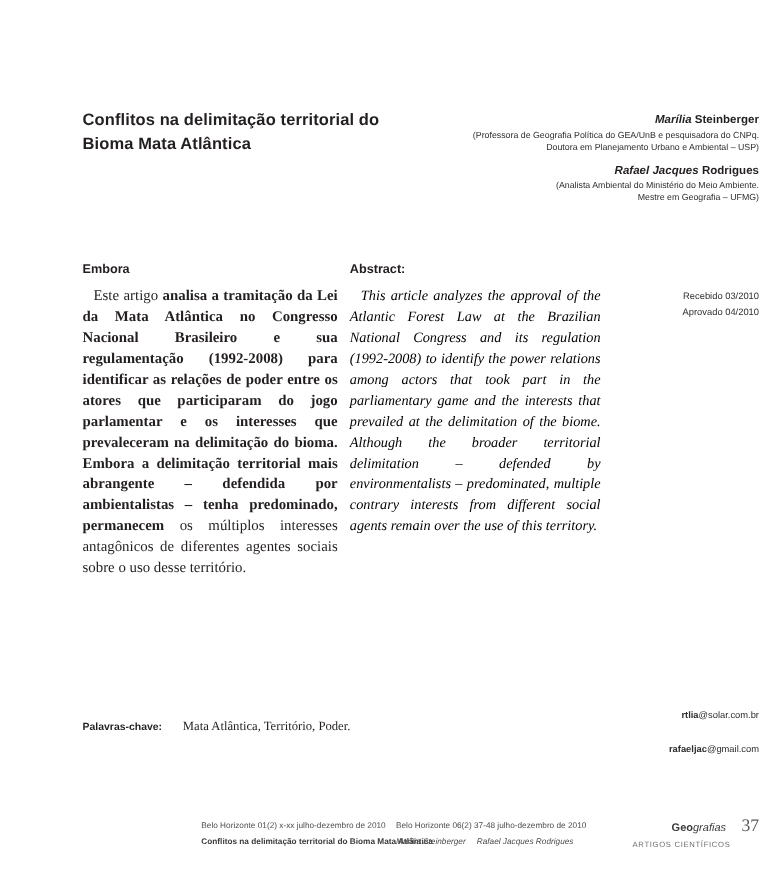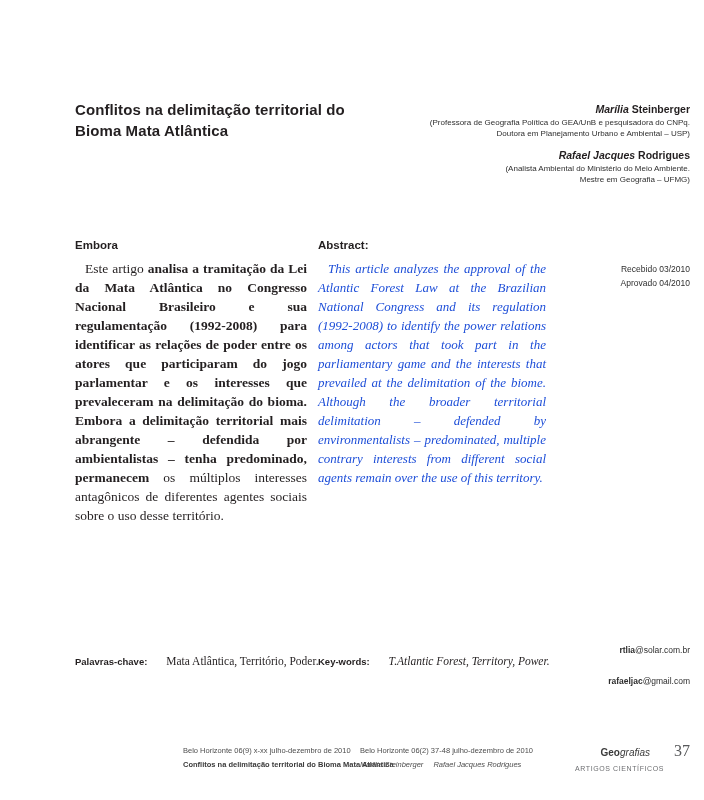--- a/index.html
+++ b/index.html
@@ -27,21 +27,21 @@
   .resumo-body {
     font-family:"Liberation Serif", serif; font-size:13.5px; line-height:19px;
     text-align:justify; text-indent:10px; color:#231f20;
   }
   .resumo-body .b { font-weight:bold; }
 
   
   .abstract { position:absolute; left:318px; top:239px; width:228px; }
   .abstract-body {
     font-family:"Liberation Serif", serif; font-style:italic; font-size:13px; line-height:19px;
-    text-align:justify; text-indent:10px; color:#1d4ed8;
+    text-align:justify; text-indent:10px; color:#000000;
   }
 
   
   .dates { position:absolute; right:14px; top:262px; text-align:right; font-size:8.5px; line-height:14px; color:#2e2e2e; }
 
   
   .keywords-pt { position:absolute; left:75px; top:651px; white-space:nowrap; }
   .keywords-en { position:absolute; left:318px; top:651px; white-space:nowrap; }
   .kw-label { font-size:9.5px; font-weight:bold; color:#231f20; }
   .kw-value { font-family:"Liberation Serif", serif; font-size:11.5px; color:#231f20;margin-left:16px; }
@@ -54,21 +54,21 @@
   .email .u { font-weight:bold; }
 
   
   .footer-col { position:absolute; top:744px; font-size:7.5px; line-height:14px; color:#4d4d4d; white-space:nowrap; }
   .footer-left  { left:183px; }
   .footer-mid   { left:360px; width:150px; text-align:center; }
   .footer-right { left:575px; width:115px; }
   .footer-left .l2 { font-weight:bold; color:#3a3a3a; }
   .footer-mid .l2 span { font-style:italic; }
   .footer-mid .l2 .sep { display:inline-block; width:10px; }
-  .journal-row { display:flex; justify-content:flex-end; align-items:baseline; gap:24px; }
+  .journal-row { display:flex; justify-content:flex-end; align-items:baseline; gap:14px; }
   .journal-name { font-size:10px; color:#3a3a3a; }
   .journal-name .geo { font-weight:bold; }
   .journal-name .rest { font-style:italic; }
   .journal-page { font-family:"Liberation Serif", serif; font-size:16px; color:#58595b; }
   .journal-section { font-size:7px; letter-spacing:0.6px; color:#6d6e71; text-align:left; margin-top:2px; }
 </style>
 </head>
 <body>
 
 <div class="page">
@@ -113,33 +113,30 @@
 
   <div class="dates">
     <div>Recebido 03/2010</div>
     <div>Aprovado 04/2010</div>
   </div>
 
   <div class="keywords-pt">
     <span class="kw-label">Palavras-chave:</span><span class="kw-value"> Mata Atlântica, Território, Poder.</span>
   </div>
 
-  <div class="keywords-en">
-    <span class="kw-label">Key-words:</span><span class="kw-value it"> T.Atlantic Forest, Territory, Power.</span>
-  </div>
 
   <div class="email email-1">
     <span class="u">rtlia</span><span>@solar.com.br</span>
   </div>
   <div class="email email-2">
     <span class="u">rafaeljac</span><span>@gmail.com</span>
   </div>
 
   <div class="footer-col footer-left">
-    <div class="l1">Belo Horizonte 06(9) x-xx julho-dezembro de 2010</div>
+    <div class="l1">Belo Horizonte 01(2) x-xx julho-dezembro de 2010</div>
     <div class="l2">Conflitos na delimitação territorial do Bioma Mata Atlântica</div>
   </div>
 
   <div class="footer-col footer-mid">
     <div class="l1">Belo Horizonte 06(2) 37-48 julho-dezembro de 2010</div>
     <div class="l2">
       <span>Marília Steinberger</span><span class="sep"></span><span>Rafael Jacques Rodrigues</span>
     </div>
   </div>
 

